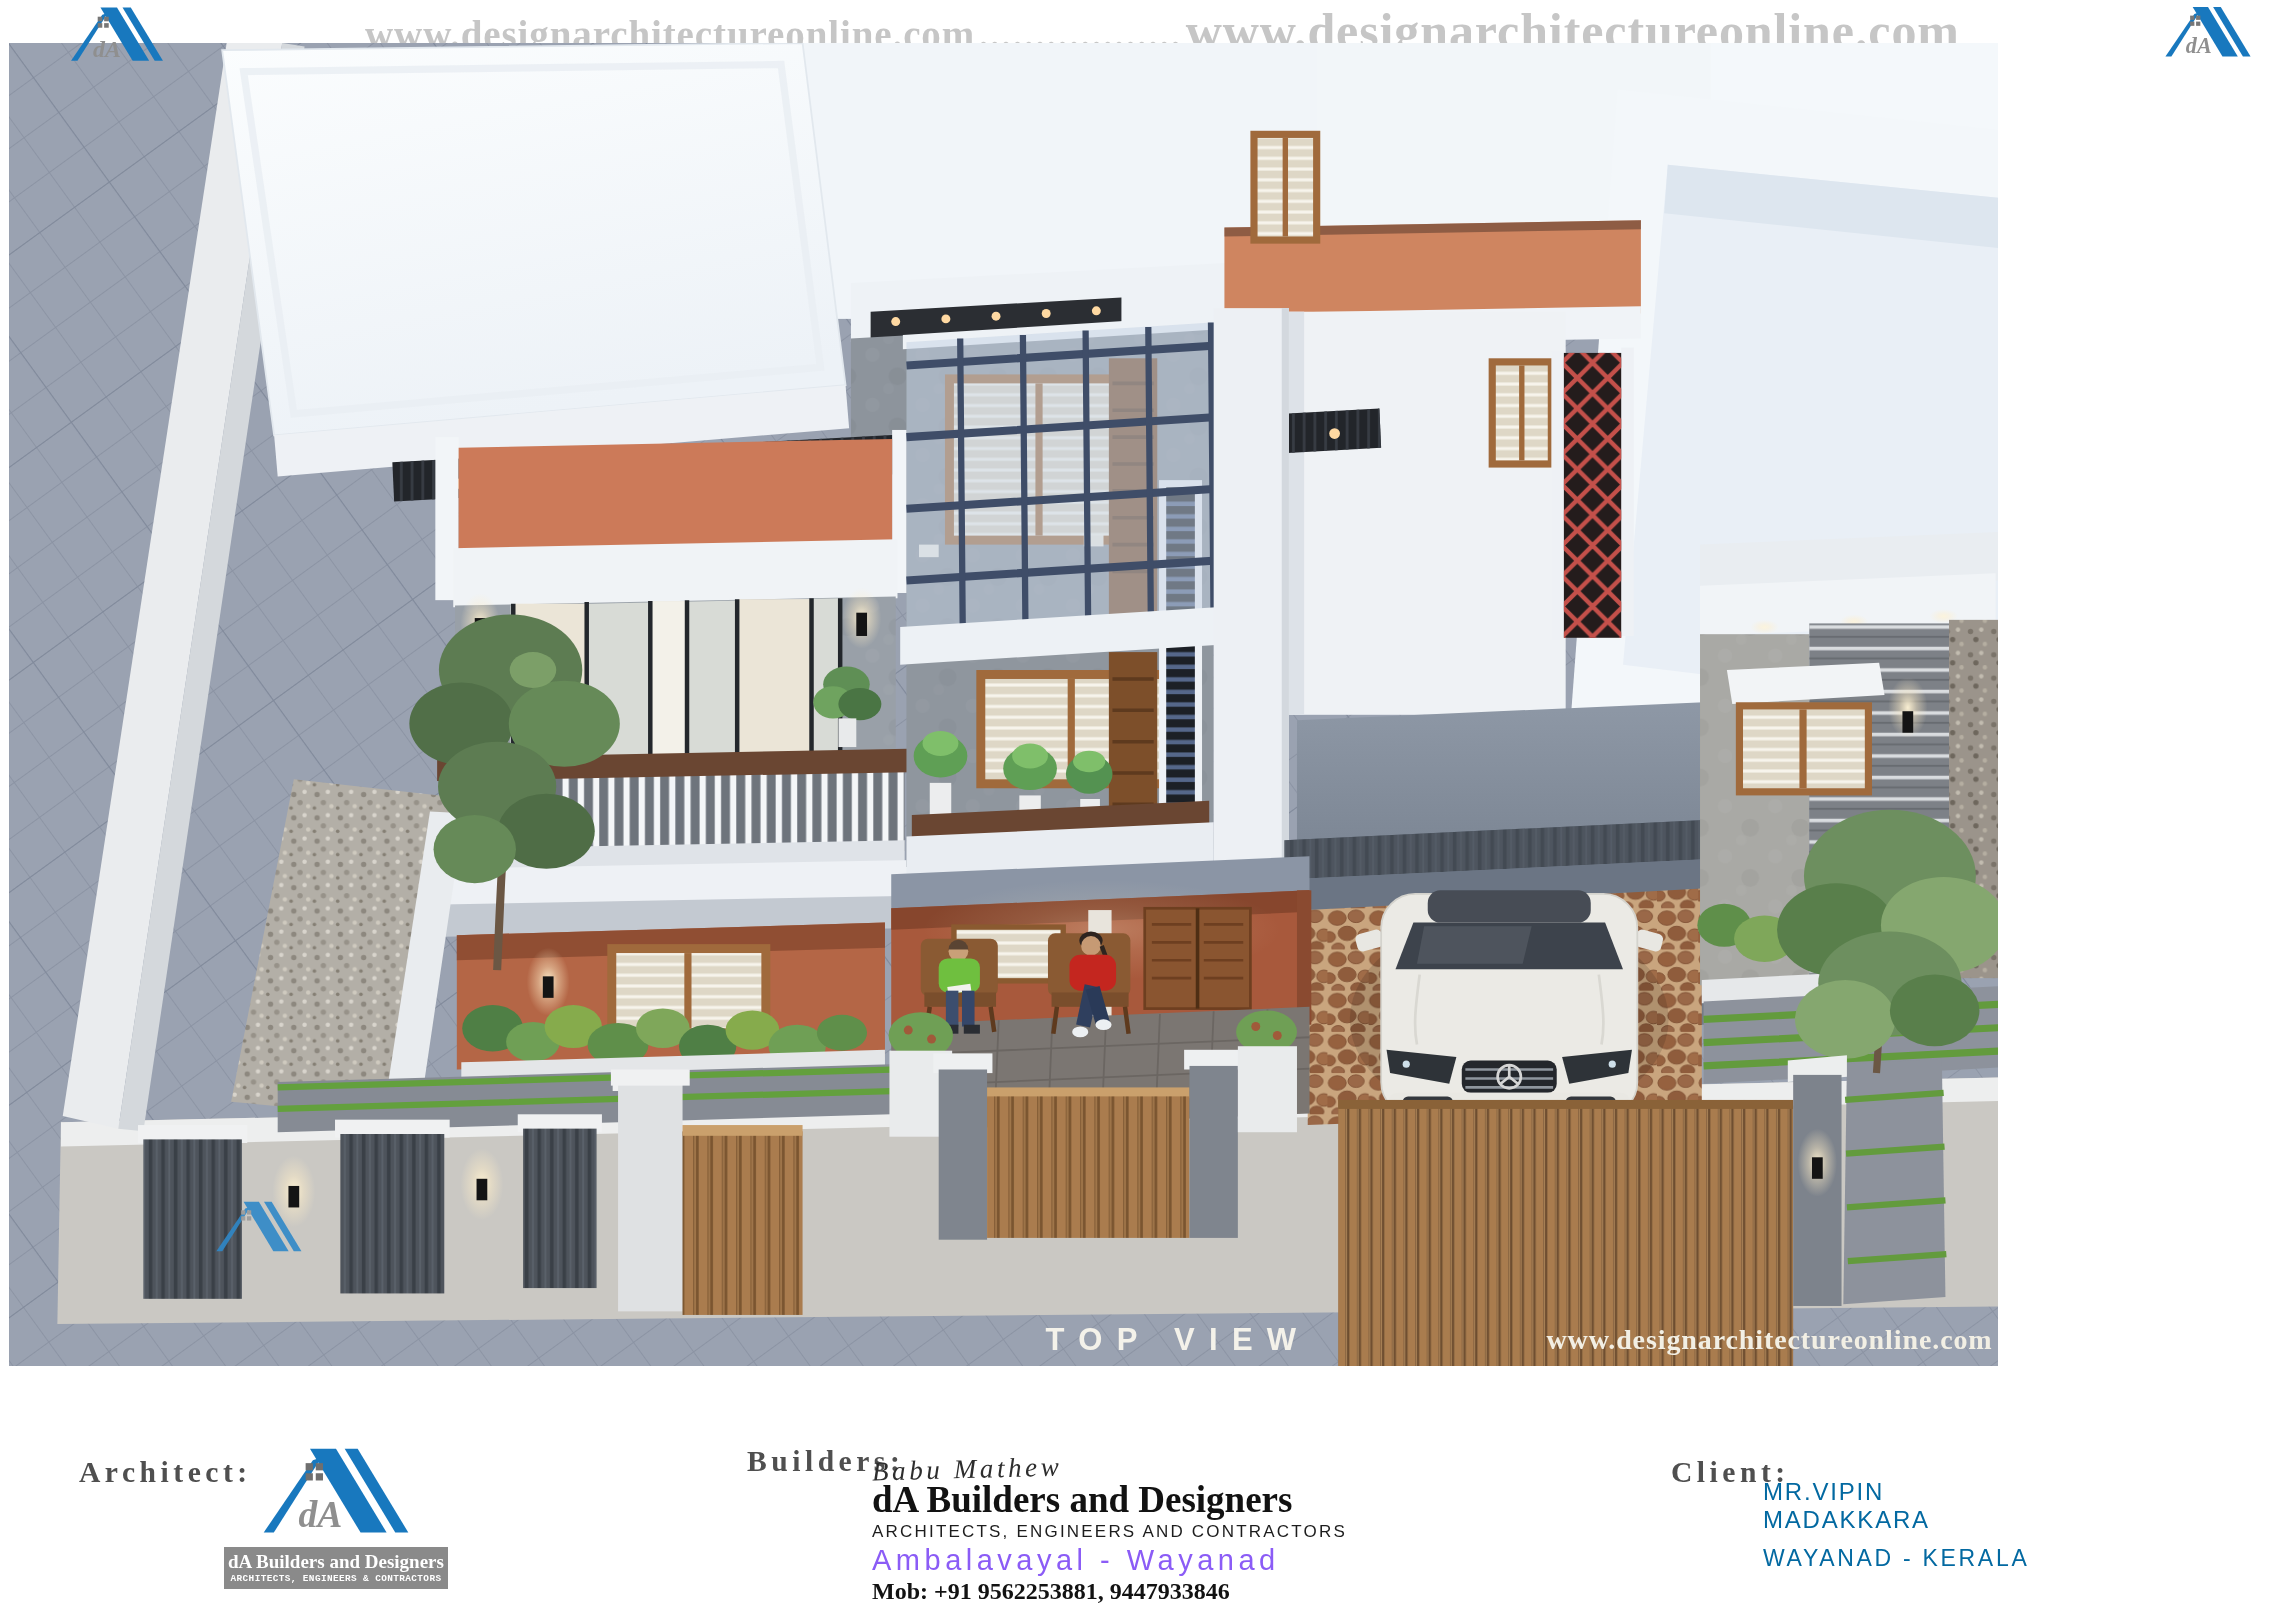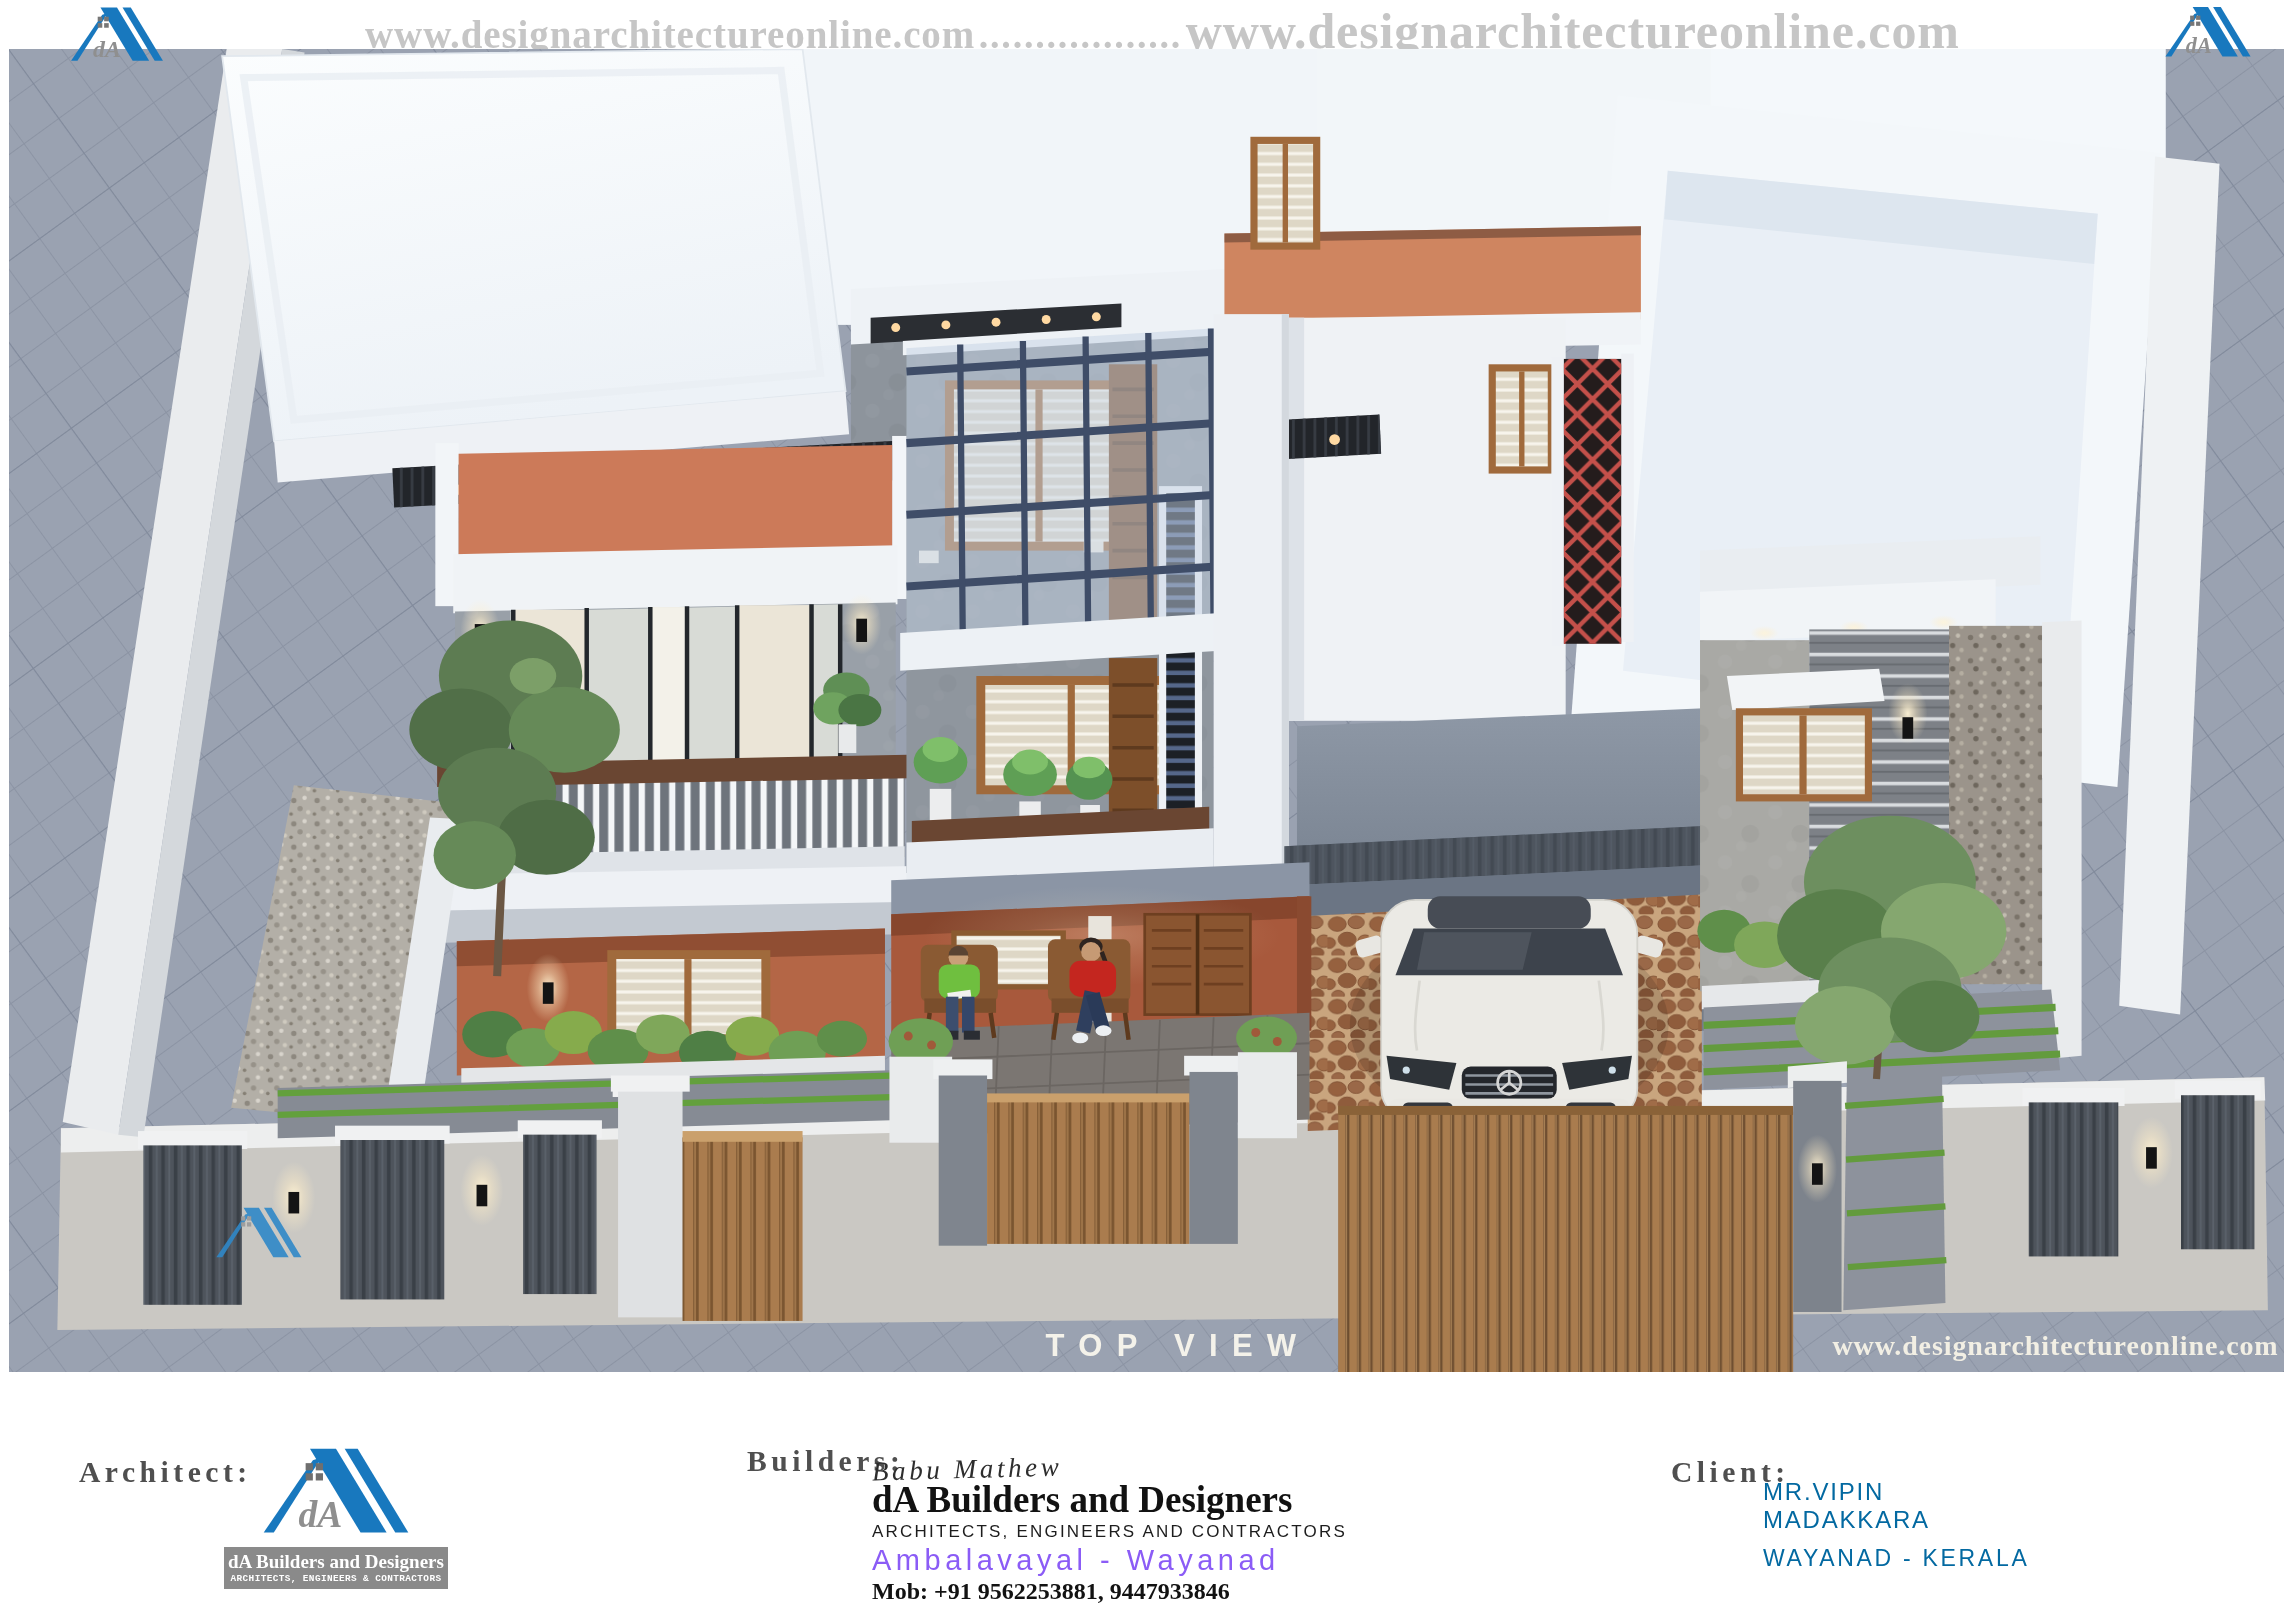--- a/index.html
+++ b/index.html
@@ -12,21 +12,21 @@
                color:var(--banner-text,#c6c6c6);font-family:"Liberation Serif",serif;font-weight:bold}
   .url1{font-size:39px;letter-spacing:0.9px}
   .dots{font-size:38px;letter-spacing:1.8px;margin:0 3.6px}
   .url2{font-size:50px;letter-spacing:0.9px}
   .logo{position:absolute;z-index:6}
   .logo-left{left:49px;top:1.8px;width:136px;height:68px}
   .logo-right{right:23px;top:1.8px;width:124px;height:63px}
   .logo svg{width:100%;height:100%;display:block}
 
   
-  .render{position:absolute;left:9px;top:49px;width:2275px;height:1323px;background:#9aa2b1;overflow:hidden}
+  .render{position:absolute;left:9px;top:43px;width:1989px;height:1323px;background:#9aa2b1;overflow:hidden}
   .scene{position:absolute;left:0;top:0;width:2275px;height:1323px}
   .view-label{position:absolute;left:963px;top:1279px;width:412px;text-align:center;
               font-size:31px;font-weight:bold;letter-spacing:14.3px;color:var(--label-white,#f4f2ea)}
   .watermark{position:absolute;right:5.4px;top:1281px;font-family:"Liberation Serif",serif;font-weight:bold;
              font-size:28px;letter-spacing:0.9px;color:#f2efe4}
 
   
   .titleblock{position:absolute;left:0;top:1372px;width:1934px;height:249px;background:#ffffff}
   .tb-label{position:absolute;font-family:"Liberation Serif",serif;font-weight:bold;
             color:var(--label-gray,#4f4f4f);letter-spacing:4.5px;font-size:29.6px}

